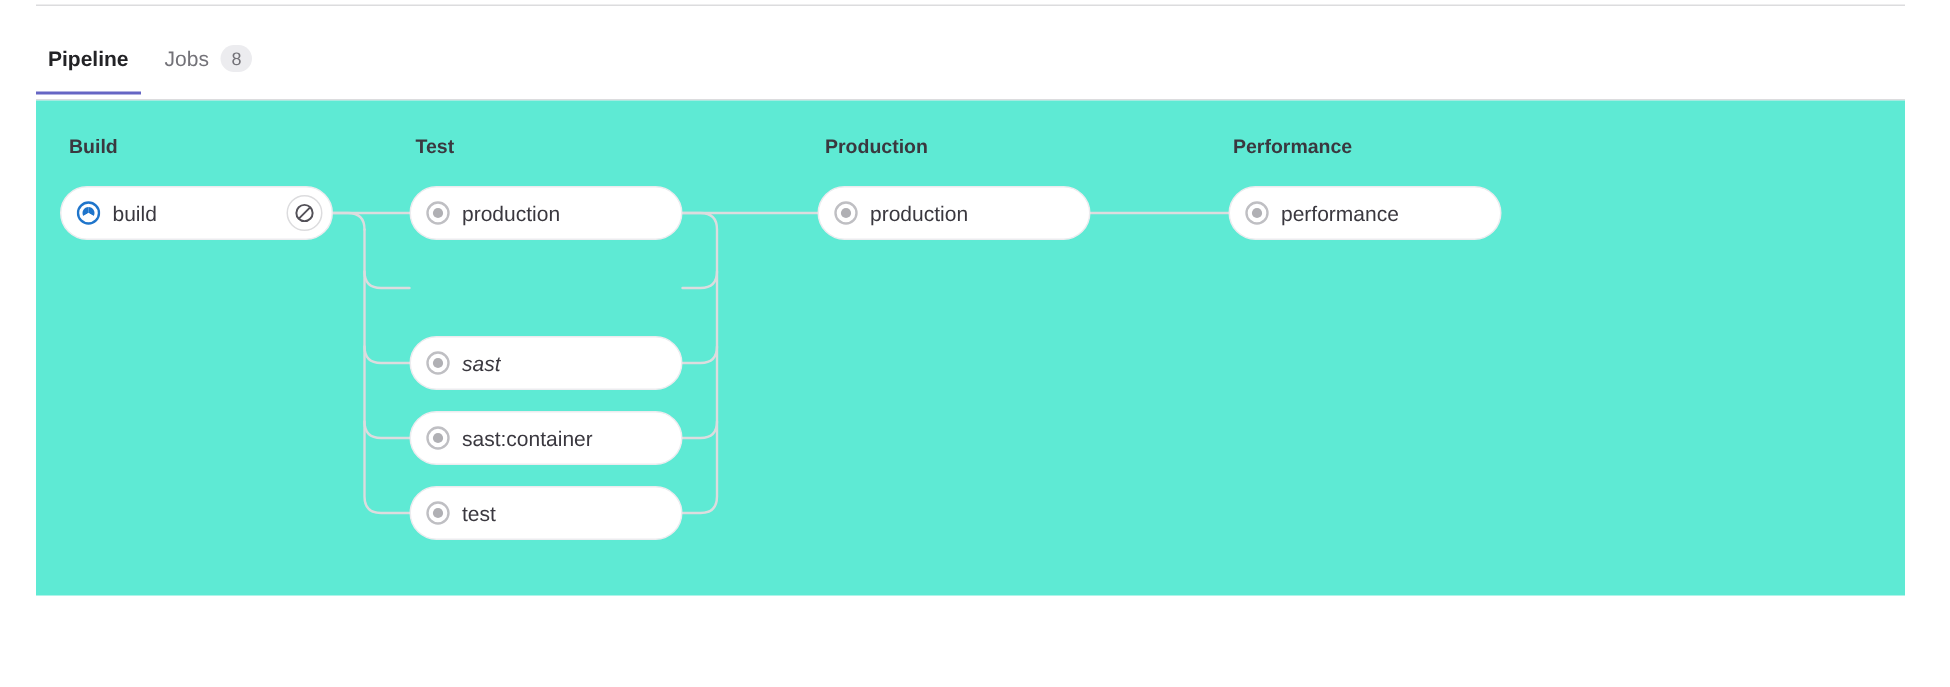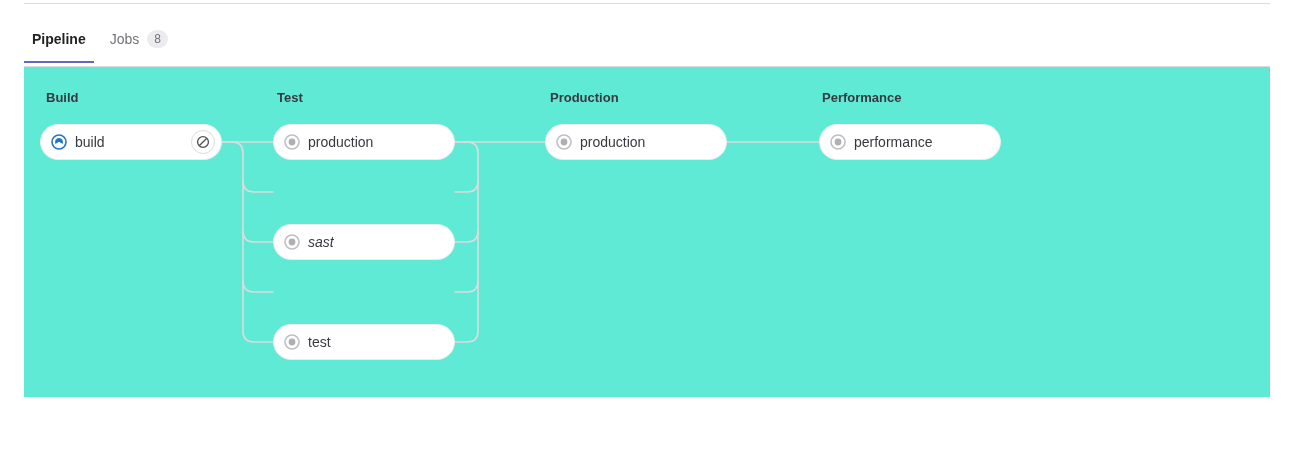--- a/index.html
+++ b/index.html
@@ -218,20 +218,27 @@
 
 
   <div class="job-pill" style="left:249px; top:157px; width:182px;font-style:italic;">
     <svg class="status-icon" viewBox="0 0 16 16">
       <circle cx="8" cy="8" r="7" fill="#ffffff" stroke="#bfbfc3" stroke-width="1.6"></circle>
       <circle cx="8" cy="8" r="3.4" fill="#b0b0b4"></circle>
     </svg>
     <span class="job-label">sast</span>
   </div>
 
+  <div class="job-pill" style="left:249px; top:207px; width:182px;">
+    <svg class="status-icon" viewBox="0 0 16 16">
+      <circle cx="8" cy="8" r="7" fill="#ffffff" stroke="#bfbfc3" stroke-width="1.6"></circle>
+      <circle cx="8" cy="8" r="3.4" fill="#b0b0b4"></circle>
+    </svg>
+    <span class="job-label">sast:container</span>
+  </div>
 
   <div class="job-pill" style="left:249px; top:257px; width:182px;">
     <svg class="status-icon" viewBox="0 0 16 16">
       <circle cx="8" cy="8" r="7" fill="#ffffff" stroke="#bfbfc3" stroke-width="1.6"></circle>
       <circle cx="8" cy="8" r="3.4" fill="#b0b0b4"></circle>
     </svg>
     <span class="job-label">test</span>
   </div>
 
   <div class="job-pill" style="left:521px; top:57px; width:182px;">

